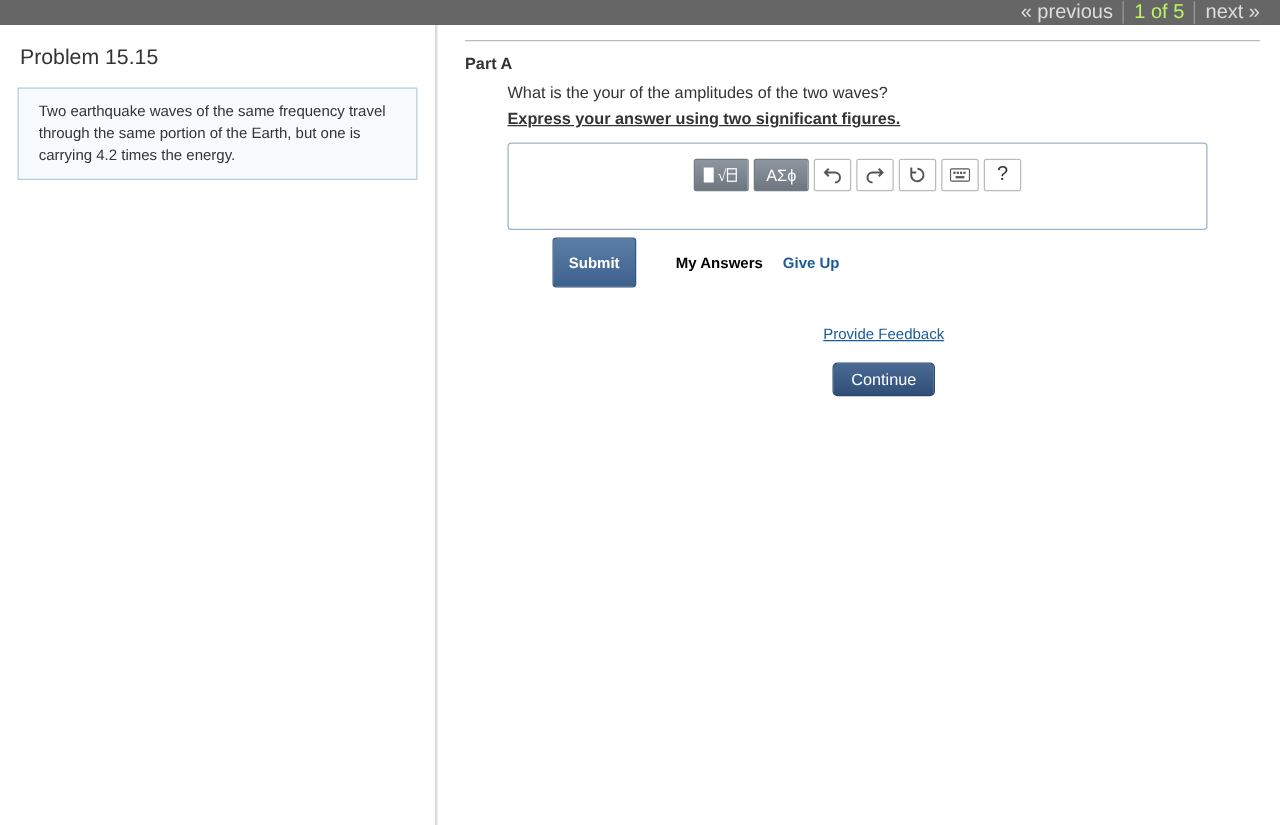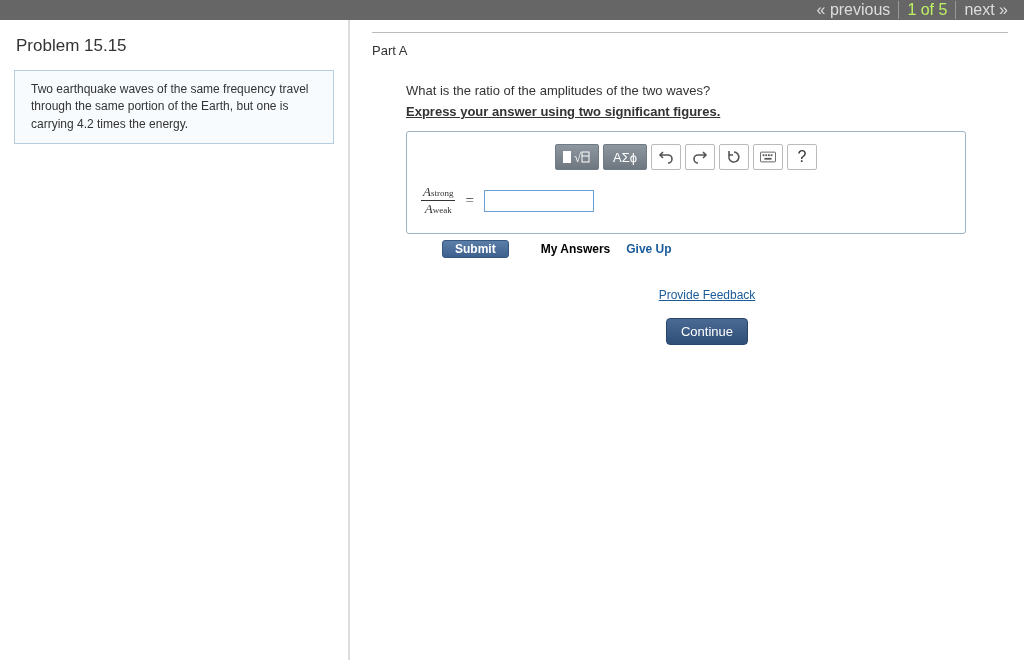--- a/index.html
+++ b/index.html
@@ -18,21 +18,21 @@
     width:350px; padding:16px 14px 0 14px;
     border-right:2px solid #ddd;
   }
   .left h1 { font-size:17px; font-weight:normal; margin:0 0 14px 2px; color:#333; }
   .problem-box {
     border:1px solid #b6cde0; background:#f7fbfe;
     padding:10px 16px; font-size:12px; line-height:1.45; color:#333;
   }
   .right { flex:1; padding:12px 16px 0 22px; position:relative; }
   .right-inner { border-top:1px solid #bbb; padding-top:10px; }
-  .part-label { font-weight:normal; font-size:13px; margin-bottom:25px; }
+  .part-label { font-weight:bold; font-size:13px; margin-bottom:8px; }
   .question-block { padding-left:34px; }
   .q-text { font-size:13px; margin-bottom:6px; }
   .q-instr { font-size:13px; font-weight:bold; margin-bottom:12px;text-decoration:underline; }
   .answer-box {
     border:1px solid #9cb3c6; border-radius:3px;
     padding:12px 10px 16px 10px; background:#fff;
     width:560px;
   }
   .toolbar { display:flex; justify-content:center; gap:4px; margin-bottom:14px; align-items:center; }
   .tool {
@@ -49,21 +49,21 @@
   .fraction .num, .fraction .den { padding:0 2px; font-style:italic; }
   .fraction .num { border-bottom:1px solid #333; }
   .fraction .sub { font-size:9px; font-style:normal; }
   .eq-sign { font-family:'Times New Roman', serif; font-size:15px; }
   .answer-input {
     width:110px; height:22px; border:1px solid #6a9edb; padding:2px 4px; font-size:13px;
   }
   .action-row { margin-top:6px; margin-left:36px; display:flex; align-items:center; gap:16px; font-size:12px; }
   .submit-btn {
     background:linear-gradient(#5b7ea8,#3d618d); color:#fff; border:1px solid #34567f;
-    border-radius:3px; padding:1px 12px; font-weight:bold; font-size:12px; cursor:pointer;
+    border-radius:3px; padding:12px 12px; font-weight:bold; font-size:12px; cursor:pointer;
   }
   .my-answers { color:#000000; font-weight:bold;padding-left:16px; }
   .give-up { color:#1a5b99; font-weight:bold; cursor:pointer; }
   .footer-row {
     display:flex; justify-content:flex-end; align-items:center; gap:16px;
     margin-top:30px;
     flex-direction:column;
   }
   .feedback-link { color:#1a5b99; text-decoration:underline; font-size:12px; cursor:pointer; }
   .continue-btn {
@@ -85,21 +85,21 @@
   <div class="left">
     <h1>Problem 15.15</h1>
     <div class="problem-box">Two earthquake waves of the same frequency travel through the same portion of the Earth, but one is carrying 4.2 times the energy.</div>
   </div>
 
   <div class="right">
     <div class="right-inner">
       <div class="part-label">Part A</div>
 
       <div class="question-block">
-        <div class="q-text">What is the ratio of the amplitudes of the two waves?</div>
+        <div class="q-text">What is the your of the amplitudes of the two waves?</div>
         <div class="q-instr">Express your answer using two significant figures.</div>
 
         <div class="answer-box">
           <div class="toolbar">
             <div class="tool wide">
               <span>
                 <svg width="30" height="16" viewBox="0 0 30 16">
                     <rect x="1" y="2" width="8" height="12" fill="#fff" stroke="none"></rect>
                     <text x="12" y="13" font-size="13" fill="#fff" font-family="serif">√</text>
                     <rect x="20" y="3" width="7" height="10" fill="none" stroke="#fff" stroke-width="1"></rect>
@@ -129,28 +129,20 @@
                   <rect x="3" y="3" width="2" height="2" fill="#555"></rect>
                   <rect x="6" y="3" width="2" height="2" fill="#555"></rect>
                   <rect x="9" y="3" width="2" height="2" fill="#555"></rect>
                   <rect x="12" y="3" width="2" height="2" fill="#555"></rect>
                   <rect x="5" y="7" width="8" height="2" fill="#555"></rect>
                 </svg>
             </div>
             <div class="tool help">?</div>
           </div>
 
-          <div class="eq-row">
-            <span class="fraction">
-              <span class="num"><span>A</span><span class="sub">strong</span></span>
-              <span class="den"><span>A</span><span class="sub">weak</span></span>
-            </span>
-            <span class="eq-sign">=</span>
-            <input class="answer-input" type="text" value="" style="">
-          </div>
         </div>
 
         <div class="action-row">
           <button class="submit-btn">Submit</button>
           <span class="my-answers">My Answers</span>
           <span class="give-up">Give Up</span>
         </div>
 
         <div class="footer-row">
           <span class="feedback-link">Provide Feedback</span>

